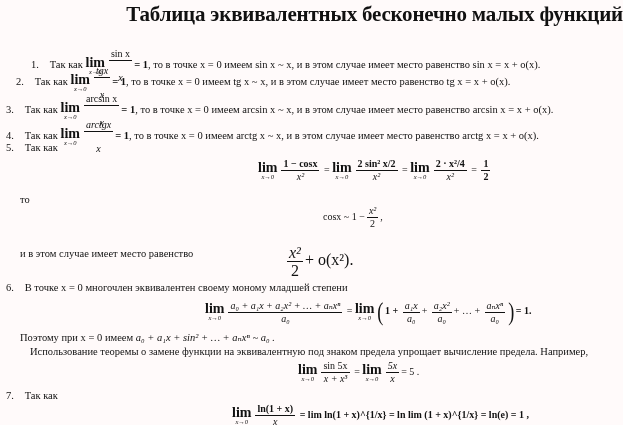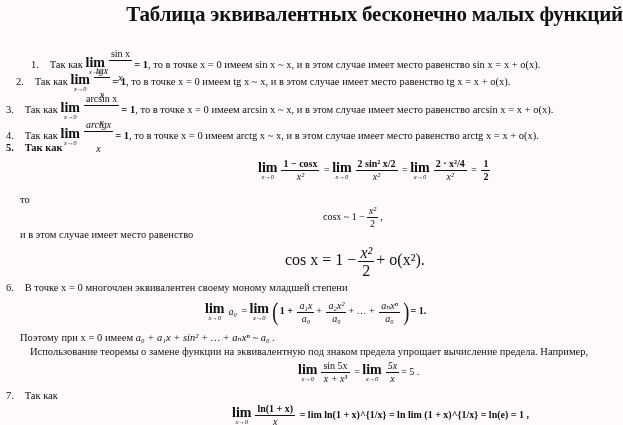--- a/index.html
+++ b/index.html
@@ -76,21 +76,21 @@
   <span>Так как</span>
   <span class="lim">
       <span class="l">lim</span>
       <span class="s">x→0</span>
     </span><span class="frac fs10">
       <span class="n" style="font-style:italic">arctgx</span>
       <span class="d" style="font-style:italic">x</span>
     </span><b>= 1</b><span>, то в точке x = 0 имеем arctg x ~ x, и в этом случае имеет место равенство arctg x = x + o(x).</span>
 </div>
 
-<div class="abs txt" style="left:6px; top:142px;font-weight:bold;">
+<div class="abs txt" style="left:6px; top:142px;">
   <span class="num">5.</span>
   <span>Так как</span>
 </div>
 
 <div class="abs fs10" style="left:258px; top:158px;">
   <span class="lim">
       <span class="l">lim</span>
       <span class="s">x→0</span>
     </span><span class="frac">
       <span class="n" style="font-weight:bold">1 − cosx</span>
@@ -118,39 +118,40 @@
 
 <div class="abs txt" style="left:20px; top:194px;">то</div>
 
 <div class="abs fs10" style="left:323px; top:205px;">
   <span>cosx ~ 1 −</span><span class="frac">
       <span class="n" style="font-style:italic">x²</span>
       <span class="d">2</span>
     </span><span>,</span>
 </div>
 
-<div class="abs txt" style="left:20px; top:229px;">и в этом случае имеет место равенство</div>
+<div class="abs txt" style="left:20px; top:248px;">и в этом случае имеет место равенство</div>
 
 <div class="abs fs16 big" style="left:285px; top:244px;">
-  <span>cos x = 1 −</span><span class="frac">
+  <span class="frac">
       <span class="n" style="font-style:italic">x²</span>
       <span class="d">2</span>
     </span><span>+ o(x²).</span>
 </div>
 
 <div class="abs txt" style="left:6px; top:282px;">
   <span class="num">6.</span>
   <span>В точке x = 0 многочлен эквивалентен своему моному младшей степени</span>
 </div>
 
 <div class="abs fs10" style="left:205px; top:297px;">
   <span class="lim">
       <span class="l">lim</span>
       <span class="s">x→0</span>
     </span><span class="frac">
+      <span class="n" style="font-style:italic">a₀ + a₁x + a₂x² + … + aₙxⁿ</span>
       <span class="d" style="font-style:italic">a₀</span>
     </span> =
   <span class="lim">
       <span class="l">lim</span>
       <span class="s">x→0</span>
     </span><span class="paren">(</span><b>1 +</b>
   <span class="frac">
       <span class="n" style="font-style:italic">a₁x</span>
       <span class="d" style="font-style:italic">a₀</span>
     </span><span>+</span>

